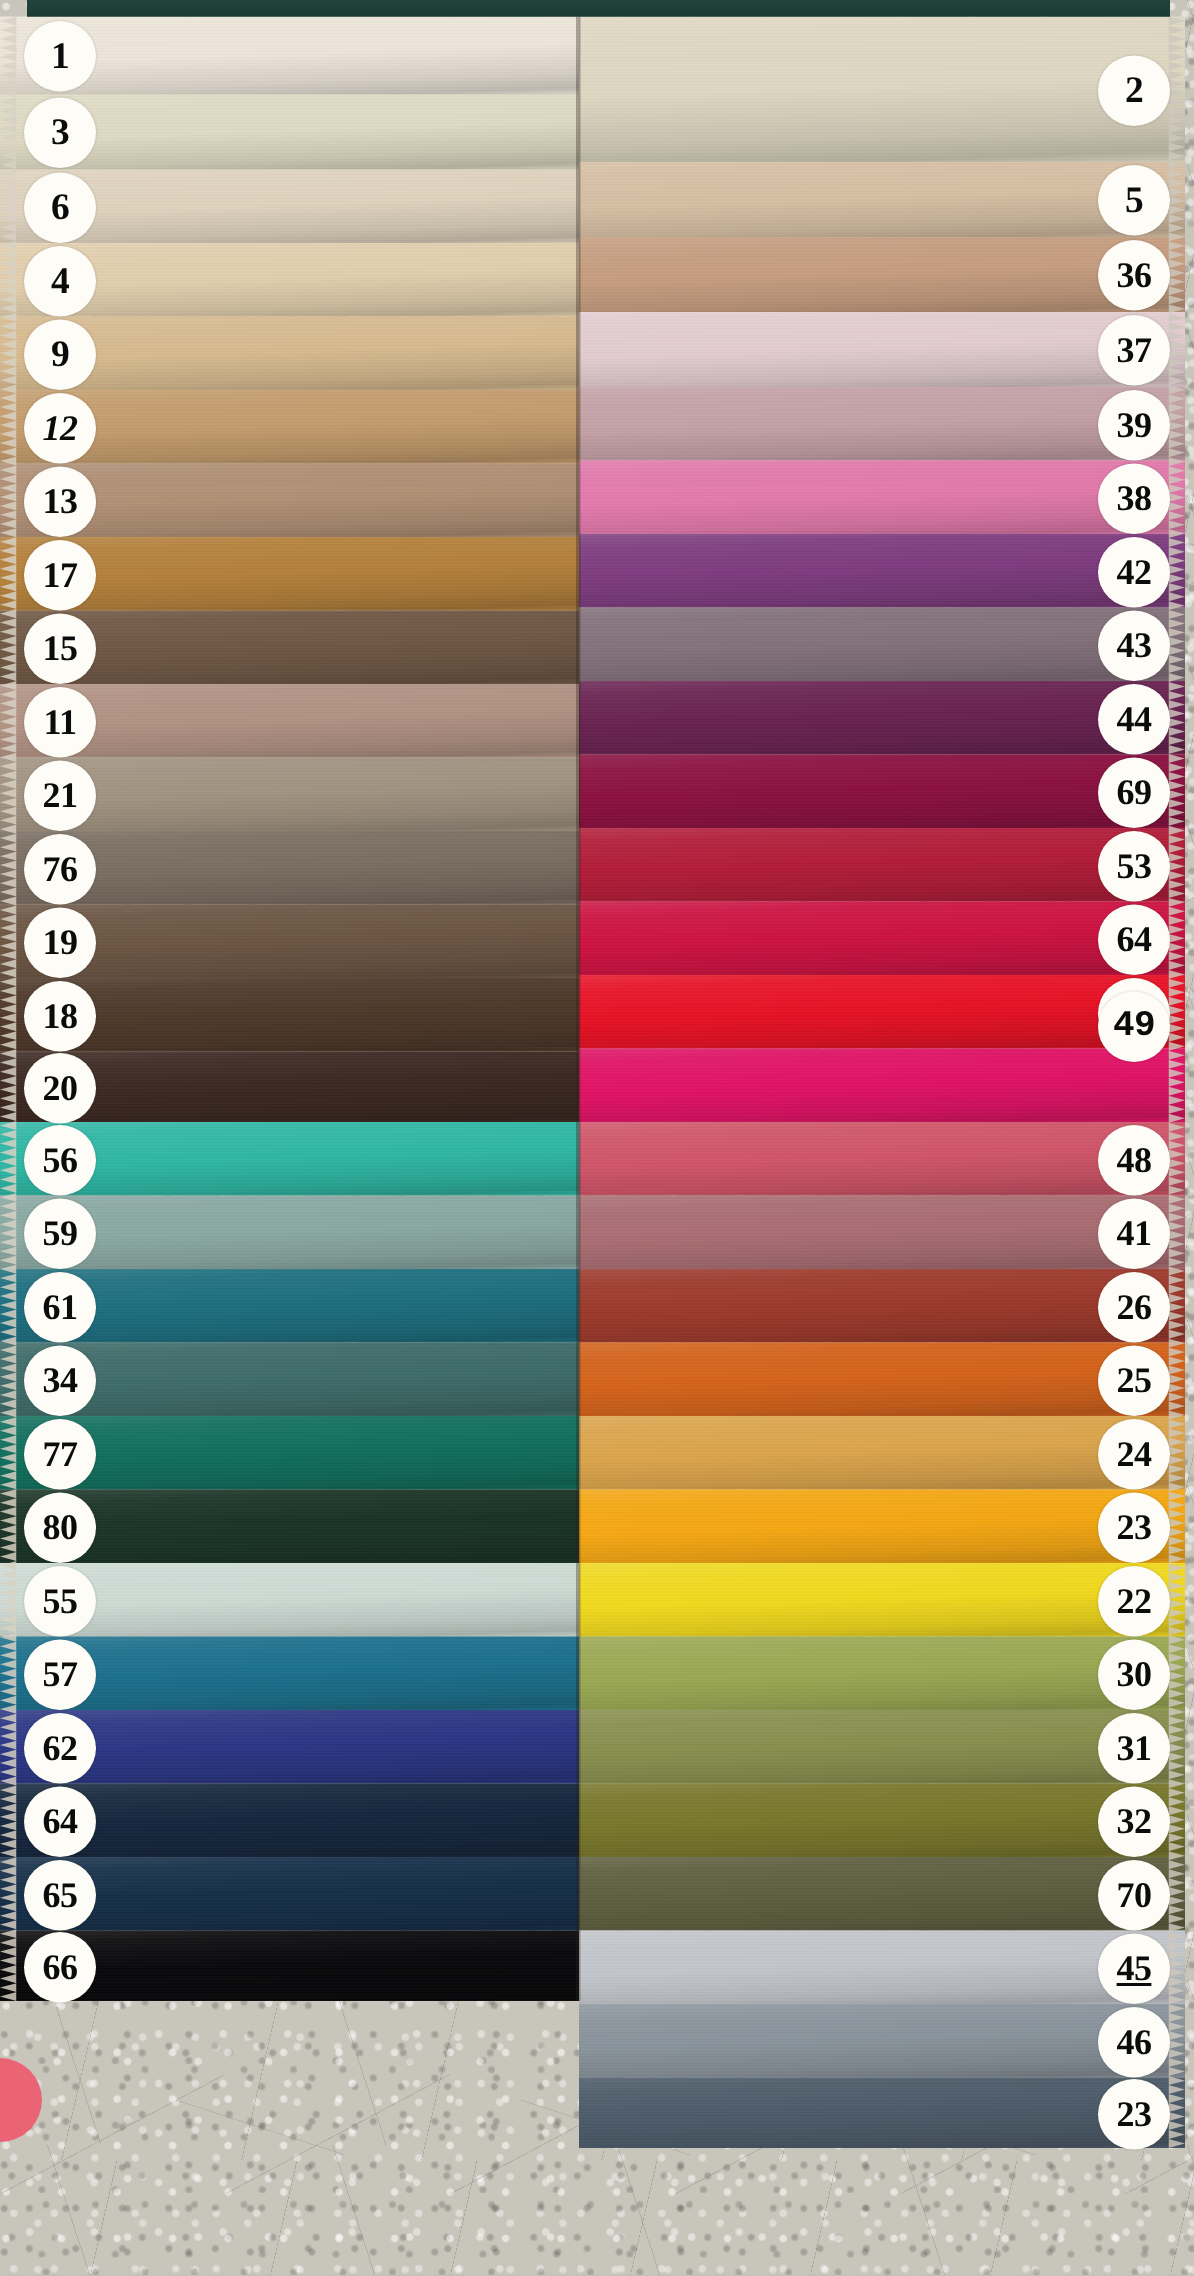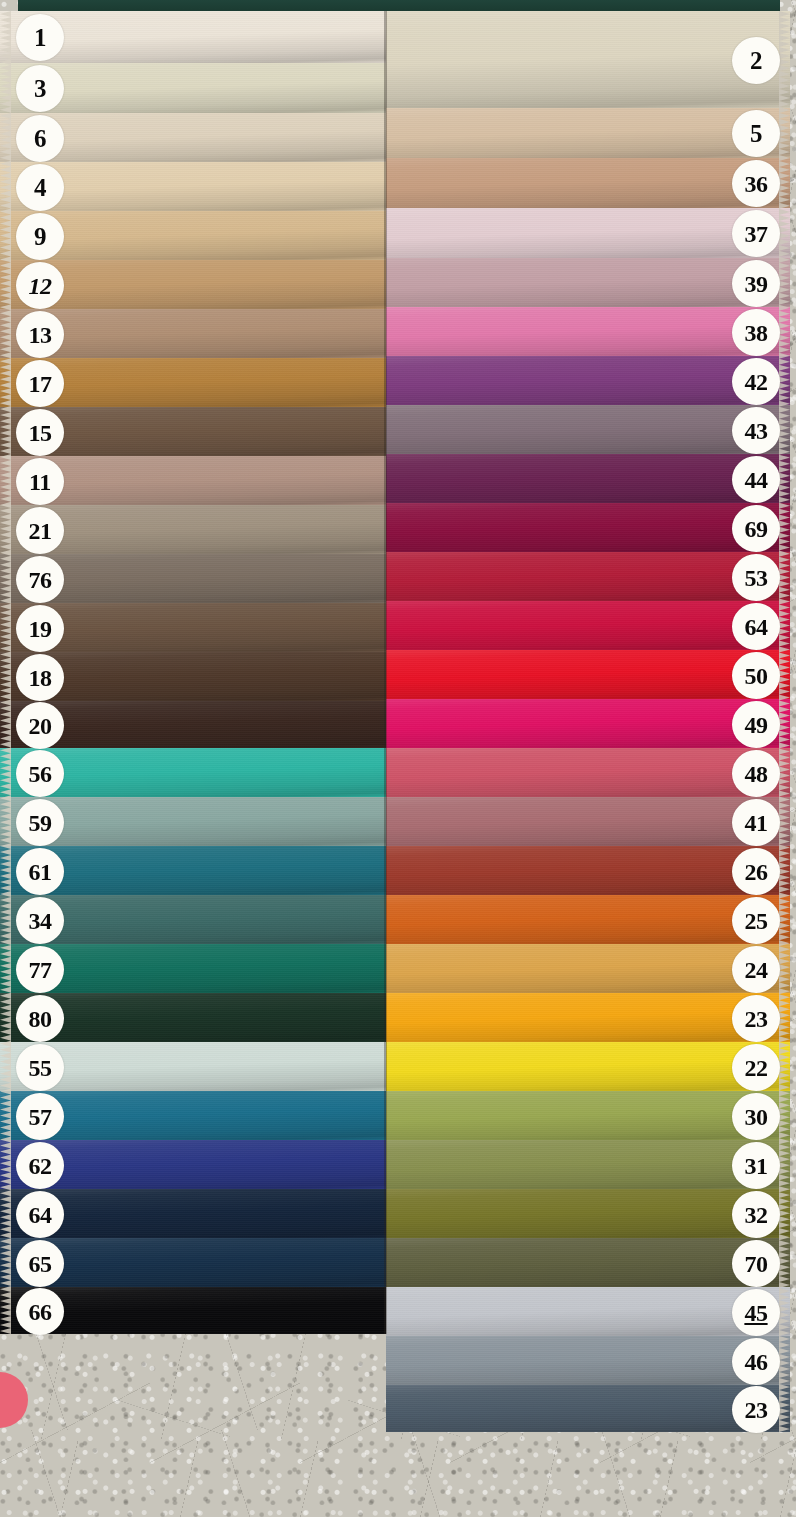--- a/index.html
+++ b/index.html
@@ -277,21 +277,21 @@
       <div class="badge badge-right two-digit" style="top: 210px;">37</div>
       <div class="badge badge-right two-digit" style="top: 260px;">39</div>
       <div class="badge badge-right two-digit" style="top: 309px;">38</div>
       <div class="badge badge-right two-digit" style="top: 358px;">42</div>
       <div class="badge badge-right two-digit" style="top: 407px;">43</div>
       <div class="badge badge-right two-digit" style="top: 456px;">44</div>
       <div class="badge badge-right two-digit" style="top: 505px;">69</div>
       <div class="badge badge-right two-digit" style="top: 554px;">53</div>
       <div class="badge badge-right two-digit" style="top: 603px;">64</div>
       <div class="badge badge-right two-digit" style="top: 652px;">50</div>
-      <div class="badge badge-right two-digit" style="top: 701px;">49</div>
+      <div class="badge badge-right two-digit" style="top: 661px; font-family: Liberation Mono, monospace;">49</div>
       <div class="badge badge-right two-digit" style="top: 750px;">48</div>
       <div class="badge badge-right two-digit" style="top: 799px;">41</div>
       <div class="badge badge-right two-digit" style="top: 848px;">26</div>
       <div class="badge badge-right two-digit" style="top: 897px;">25</div>
       <div class="badge badge-right two-digit" style="top: 946px;">24</div>
       <div class="badge badge-right two-digit" style="top: 995px;">23</div>
       <div class="badge badge-right two-digit" style="top: 1044px;">22</div>
       <div class="badge badge-right two-digit" style="top: 1093px;">30</div>
       <div class="badge badge-right two-digit" style="top: 1142px;">31</div>
       <div class="badge badge-right two-digit" style="top: 1191px;">32</div>

